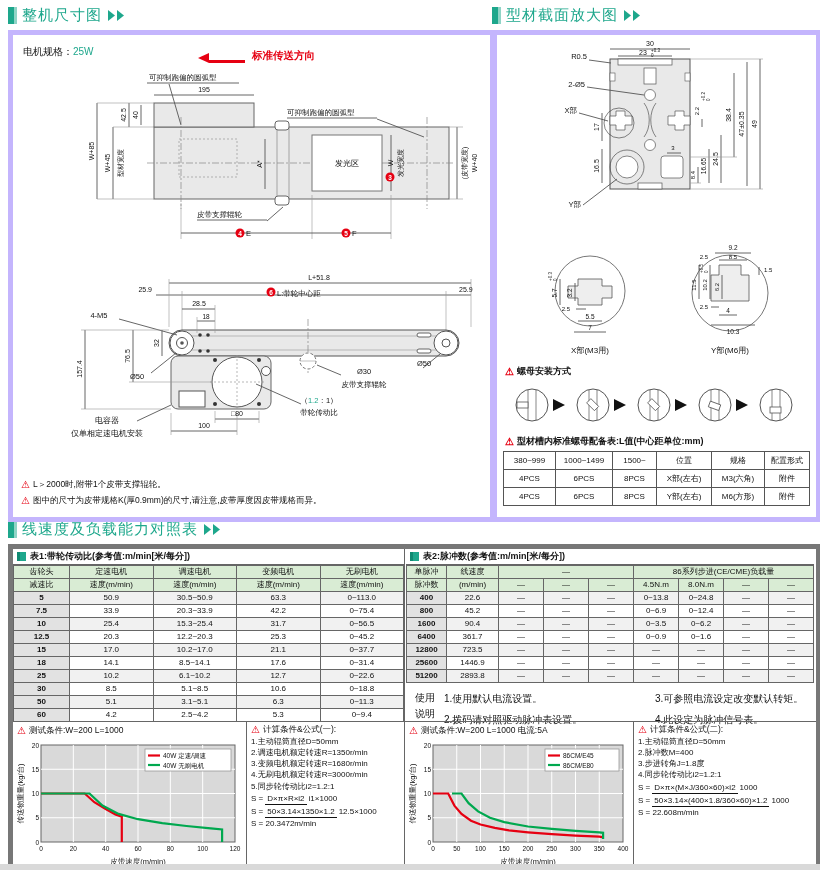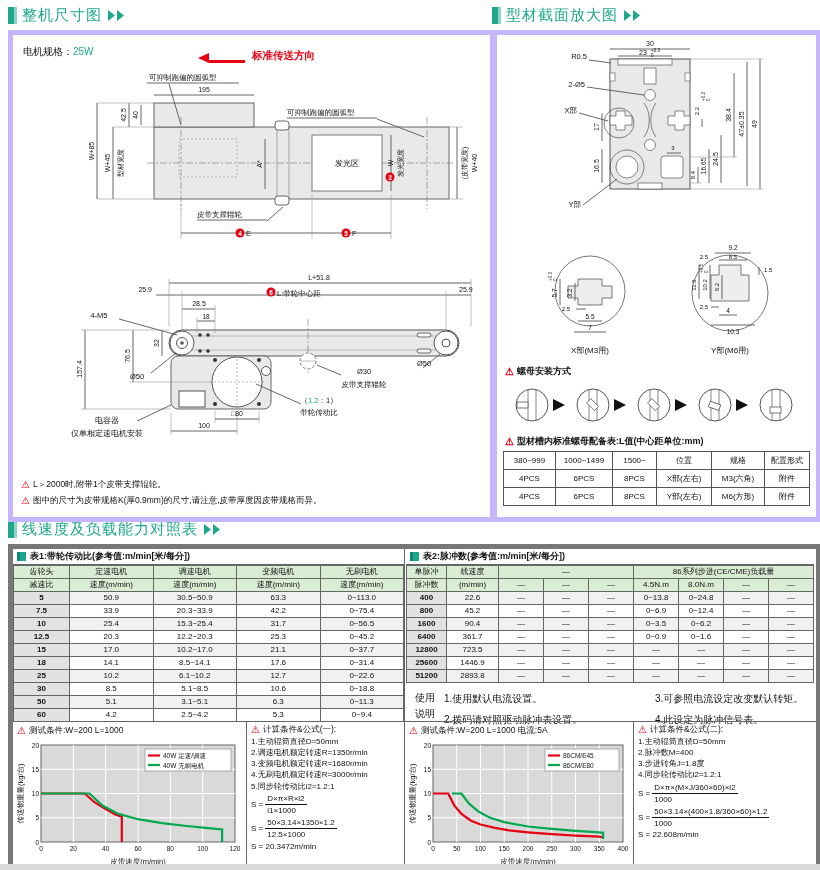--- a/index.html
+++ b/index.html
@@ -31,21 +31,21 @@
   .dtab thead th{background:#d9ecd4}
   #t1 tbody td:first-child,#t2 tbody td:first-child{background:#e2e2e2;font-weight:bold}
   #t1 tbody tr:nth-child(odd) td:not(:first-child),#t2 tbody tr:nth-child(odd) td:not(:first-child){background:#f1f1f1}
   .ntab{border-collapse:collapse;width:100%;table-layout:fixed}
   .ntab td{border:1px solid #555;font-size:8px;text-align:center;height:17px;padding:0;white-space:nowrap;overflow:hidden}
   .bhalf{position:absolute;box-sizing:border-box}
   .cell{position:absolute;border-top:1px solid #666;box-sizing:border-box;overflow:hidden}
   .cond{display:flex;gap:3px;align-items:center;font-size:8.5px;padding:3px 0 0 4px}
   .calc{padding:2px 4px;font-size:8px;line-height:1.4}
   .calc .ti{display:flex;gap:3px;align-items:center;font-size:8.5px}
-  .frac{display:inline-flex;flex-direction:column;vertical-align:middle;margin-left:2px}
+  .frac{display:inline-flex;flex-direction:row;text-align:center;vertical-align:middle;margin-left:2px}
   .frac .num{border-bottom:1px solid #111;padding:0 2px}
   .frac .den{padding:0 2px}
   .fl{margin-top:1px}
   .usage{position:absolute;display:flex;font-size:10px}
   .ulab{width:38px;text-align:center;padding-top:4px;line-height:1.6}
   .ugrid{flex:1;display:grid;grid-template-columns:57% 43%;line-height:2.1;padding-top:2px}
   .ct{font-size:6.5px;fill:#111}.cl{font-size:7.5px;fill:#111}
   .bstrip{position:absolute;left:0;bottom:0;width:820px;height:6px;background:#d9d9d9}
 </style>
 </head>

